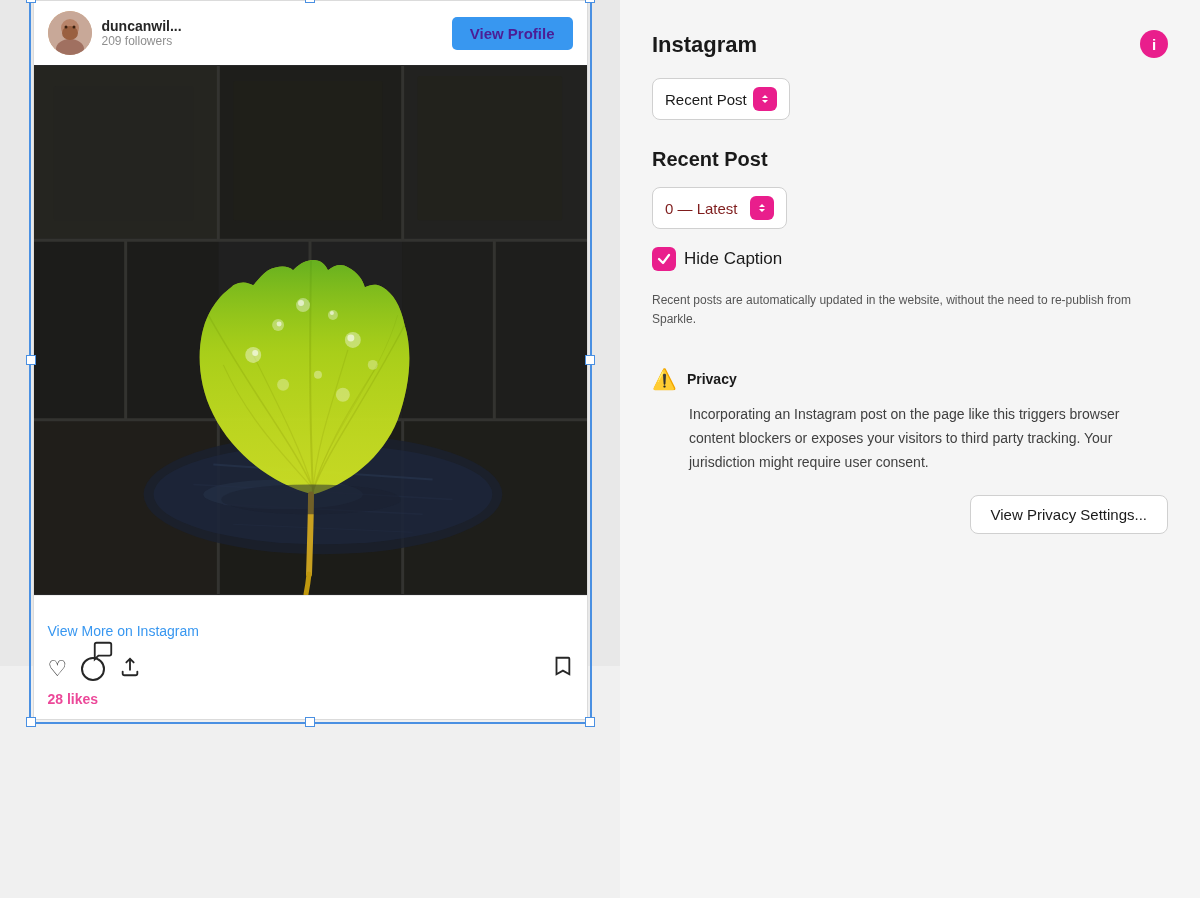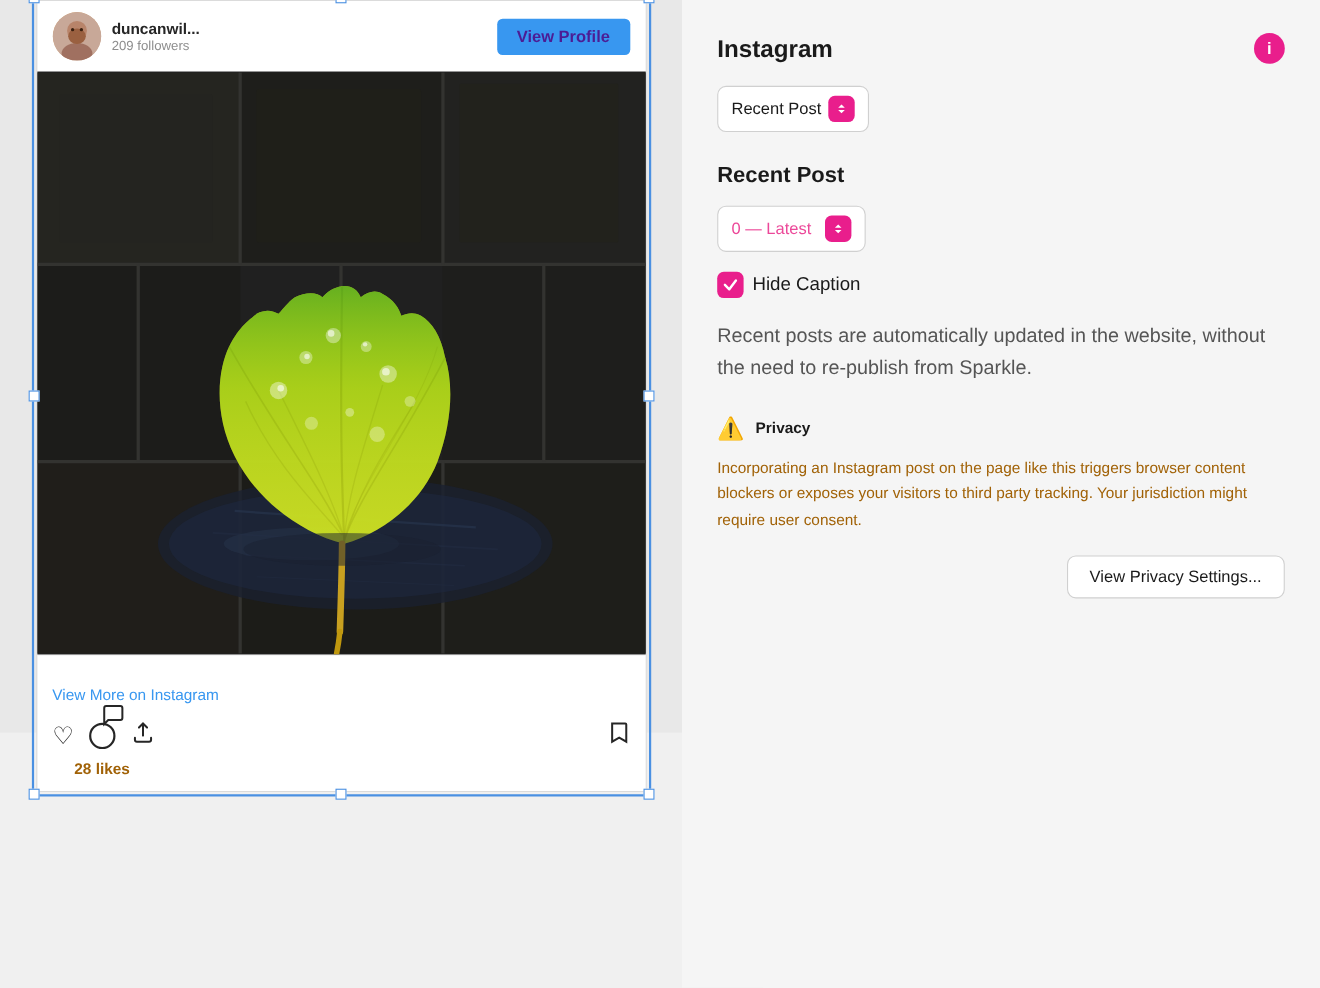--- a/index.html
+++ b/index.html
@@ -143,22 +143,21 @@
     .ig-bookmark {
       margin-left: auto;
       font-size: 22px;
       cursor: pointer;
       color: #262626;
     }
     .ig-likes {
       padding: 0 14px 12px;
       font-size: 14px;
       font-weight: 600;
-      color: #a16207;
-      margin-left: 20px;
+      color: #ec4899;
     }
 
     
     .right-panel {
       flex: 1;
       height: 898px;
       background: #f5f5f5;
       padding: 30px 32px;
       overflow-y: auto;
     }
@@ -229,21 +228,21 @@
     }
     .post-index-select {
       display: flex;
       align-items: center;
       gap: 6px;
       background: white;
       border: 1px solid #d0d0d0;
       border-radius: 8px;
       padding: 8px 12px;
       font-size: 15px;
-      color: #ec4899;
+      color: #7f1d1d;
       cursor: pointer;
     }
 
     .checkbox-row {
       display: flex;
       align-items: center;
       gap: 8px;
       margin-bottom: 20px;
     }
     .checkbox-pink {
@@ -258,24 +257,24 @@
       font-size: 14px;
       cursor: pointer;
       flex-shrink: 0;
     }
     .checkbox-label {
       font-size: 17px;
       color: #1a1a1a;
     }
 
     .info-text {
-      font-size: 18px;
+      font-size: 12px;
       color: #555;
       line-height: 1.6;
-      margin-bottom: 28px;
+      margin-bottom: 38px;
     }
 
     .privacy-section {
       margin-bottom: 20px;
     }
     .privacy-header {
       display: flex;
       align-items: center;
       gap: 10px;
       margin-bottom: 12px;
@@ -283,23 +282,24 @@
     .warning-icon {
       font-size: 20px;
     }
     .privacy-title {
       font-size: 14px;
       font-weight: 700;
       color: #1a1a1a;
     }
     .privacy-text {
       font-size: 14px;
-      color: #a16207;
+      color: #404040;
       line-height: 1.7;
       margin-bottom: 20px;
+      margin-left: 37px;
     }
 
     .privacy-settings-btn {
       background: white;
       border: 1px solid #d0d0d0;
       border-radius: 8px;
       padding: 10px 20px;
       font-size: 15px;
       color: #1a1a1a;
       cursor: pointer;

